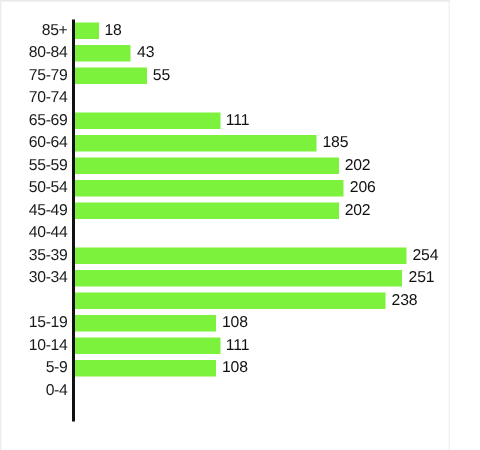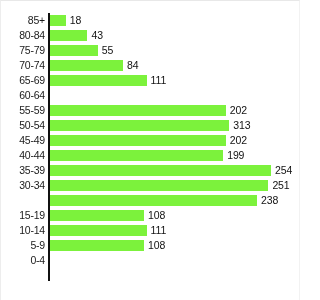--- a/index.html
+++ b/index.html
@@ -95,62 +95,58 @@
       </div>
       <div class="bar-row">
         <span class="cat-label">75-79</span>
         <span class="bar-wrap">
           <span class="bar" style="width: 47.8543px; background: rgb(124, 242, 60);"></span>
           <span class="bar-value">55</span>
         </span>
       </div>
       <div class="bar-row">
         <span class="cat-label">70-74</span>
-        <span class="bar-wrap">
-          <span class="bar" style="width: 73.0866px; background: rgb(124, 242, 60);"></span>
-          <span class="bar-value">84</span>
-        </span>
       </div>
       <div class="bar-row">
         <span class="cat-label">65-69</span>
         <span class="bar-wrap">
           <span class="bar" style="width: 96.5787px; background: rgb(124, 242, 60);"></span>
           <span class="bar-value">111</span>
         </span>
       </div>
       <div class="bar-row">
         <span class="cat-label">60-64</span>
+        <span class="bar-wrap">
+          <span class="bar" style="width: 160.965px; background: rgb(124, 242, 60);"></span>
+          <span class="bar-value">185</span>
+        </span>
       </div>
       <div class="bar-row">
         <span class="cat-label">55-59</span>
         <span class="bar-wrap">
           <span class="bar" style="width: 175.756px; background: rgb(124, 242, 60);"></span>
           <span class="bar-value">202</span>
         </span>
       </div>
       <div class="bar-row">
         <span class="cat-label">50-54</span>
         <span class="bar-wrap">
           <span class="bar" style="width: 179.236px; background: rgb(124, 242, 60);"></span>
-          <span class="bar-value">313</span>
+          <span class="bar-value">206</span>
         </span>
       </div>
       <div class="bar-row">
         <span class="cat-label">45-49</span>
         <span class="bar-wrap">
           <span class="bar" style="width: 175.756px; background: rgb(124, 242, 60);"></span>
           <span class="bar-value">202</span>
         </span>
       </div>
       <div class="bar-row">
         <span class="cat-label">40-44</span>
-        <span class="bar-wrap">
-          <span class="bar" style="width: 173.146px; background: rgb(124, 242, 60);"></span>
-          <span class="bar-value">199</span>
-        </span>
       </div>
       <div class="bar-row">
         <span class="cat-label">35-39</span>
         <span class="bar-wrap">
           <span class="bar" style="width: 221px; background: rgb(124, 242, 60);"></span>
           <span class="bar-value">254</span>
         </span>
       </div>
       <div class="bar-row">
         <span class="cat-label">30-34</span>

